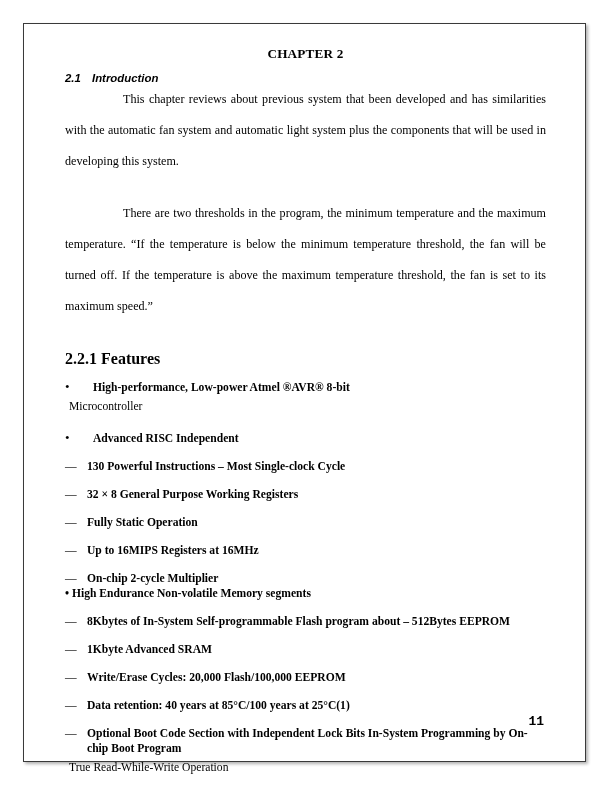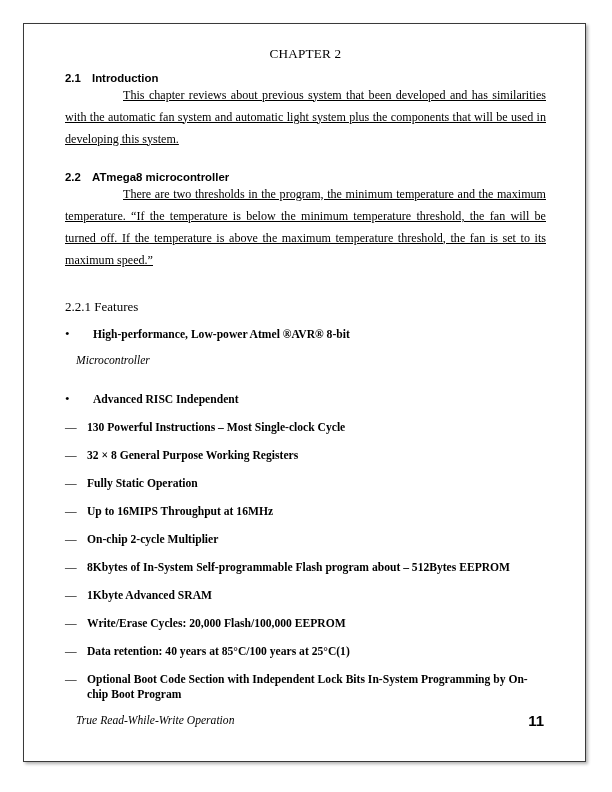--- a/index.html
+++ b/index.html
@@ -31,55 +31,55 @@
   .content {
     position: absolute;
     left: 41px;
     top: 21px;
     width: 481px;
   }
 
   
   .chapter-title {
     text-align: center;
-    font-weight: normal;
+    font-weight: bold;
     font-size: 13.2px;
     line-height: 17.5px;
     letter-spacing: 0.2px;
     margin: 0;
   }
   .chapter-title div { white-space: nowrap; }
 
   
   .h-sans {
     font-family: "Liberation Sans", "DejaVu Sans", sans-serif;
     font-weight: bold;
     font-size: 11.4px;
     margin: 0;
     white-space: nowrap;
+    font-style: italic;
   }
   .h-sans .num { display: inline-block; min-width: 27px; }
 
   
   .h-serif {
-    font-weight: normal;
-    font-size: 13px;
+    font-weight: bold;
+    font-size: 16px;
     margin: 0;
   }
 
   
   .para {
     font-size: 12.1px;
-    line-height: 22px;
+    line-height: 31px;
     text-align: justify;
     text-justify: inter-word;
     margin: 0;
     text-indent: 58px;
     hyphens: none;
-    text-decoration: underline;
   }
 
   
   .features {
     font-size: 11.6px;
     line-height: 15px;
   }
   .feat {
     position: relative;
     margin: 0;
@@ -101,54 +101,52 @@
   .feat .txt { display: block; font-weight: bold; }
 
   
   .feat.dash .txt { padding-left: 22px; }
   
   .feat.dot .txt { padding-left: 28px; }
   
   .feat.inline-dot .txt { padding-left: 0; }
   
   .cont-flush {
-    margin: 11px;
+    margin: 4px;
     padding-left: 0;
-    font-style: italic;
   }
 
   
   .page-number {
     position: absolute;
     right: 41px;
     bottom: 32px;
-    font-family: Liberation Sans, sans-serif;
-    font-weight: bold;
-    font-size: 15px;
+    font-family: Liberation Mono, monospace;
+    font-weight: bold;
+    font-size: 13px;
   }
 </style>
 </head>
 <body>
 
 <div class="page">
   <div class="content">
 
     <div class="chapter-title">
       <div>CHAPTER 2</div>
     </div>
 
     <div style="height:9px"></div>
 
     <div class="h-sans"><span class="num">2.1</span><span>Introduction</span></div>
 
     <p class="para">This chapter reviews about previous system that been developed and has similarities with the automatic fan system and automatic light system plus the components that will be used in developing this system.</p>
 
     <div style="height:21px"></div>
 
-    <div class="h-sans"><span class="num">2.2</span><span>ATmega8 microcontroller</span></div>
 
     <p class="para">There are two thresholds in the program, the minimum temperature and the maximum temperature. “If the temperature is below the minimum temperature threshold, the fan will be turned off. If the temperature is above the maximum temperature threshold, the fan is set to its maximum speed.”</p>
 
     <div style="height:28px"></div>
 
     <div class="h-serif">2.2.1 Features</div>
 
     <div style="height:12px"></div>
 
     <div class="features">
@@ -184,30 +182,33 @@
 
       <div class="feat dash">
         <span class="marker dash">—</span>
         <span class="txt">Fully Static Operation</span>
       </div>
 
       <div style="height:13px"></div>
 
       <div class="feat dash">
         <span class="marker dash">—</span>
-        <span class="txt">Up to 16MIPS Throughput at 16MHz</span>
+        <span class="txt">Up to 16MIPS Registers at 16MHz</span>
       </div>
 
       <div style="height:13px"></div>
 
       <div class="feat dash">
         <span class="marker dash">—</span>
         <span class="txt">On-chip 2-cycle Multiplier</span>
       </div>
 
+      <div class="feat inline-dot">
+        <span class="txt">• High Endurance Non-volatile Memory segments</span>
+      </div>
 
       <div style="height:13px"></div>
 
       <div class="feat dash">
         <span class="marker dash">—</span>
         <span class="txt">8Kbytes of In-System Self-programmable Flash program about – 512Bytes EEPROM</span>
       </div>
 
       <div style="height:13px"></div>
 

